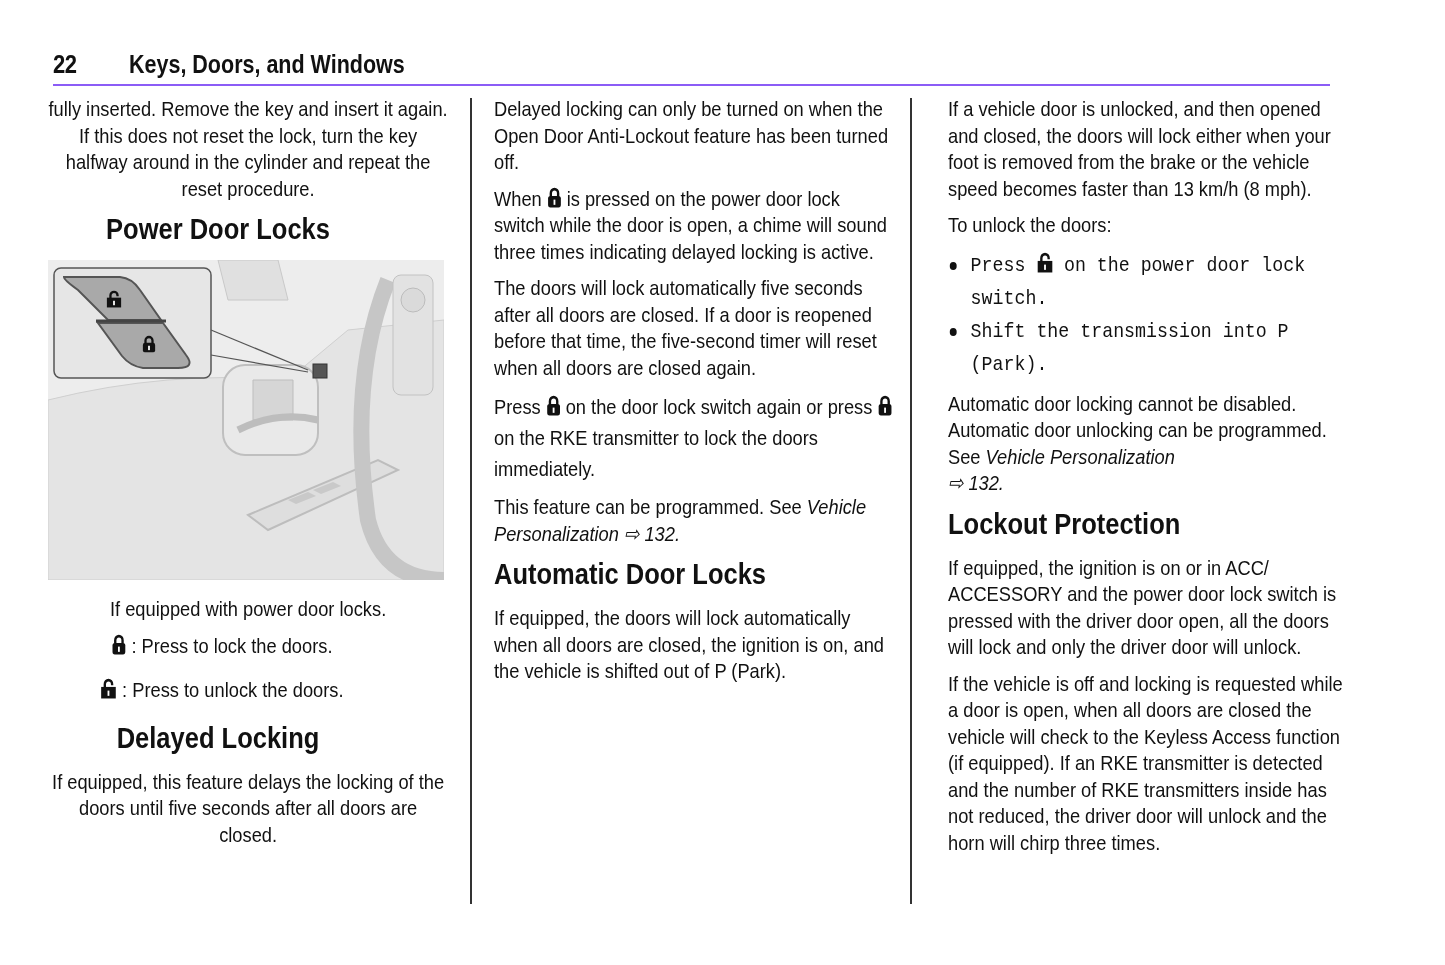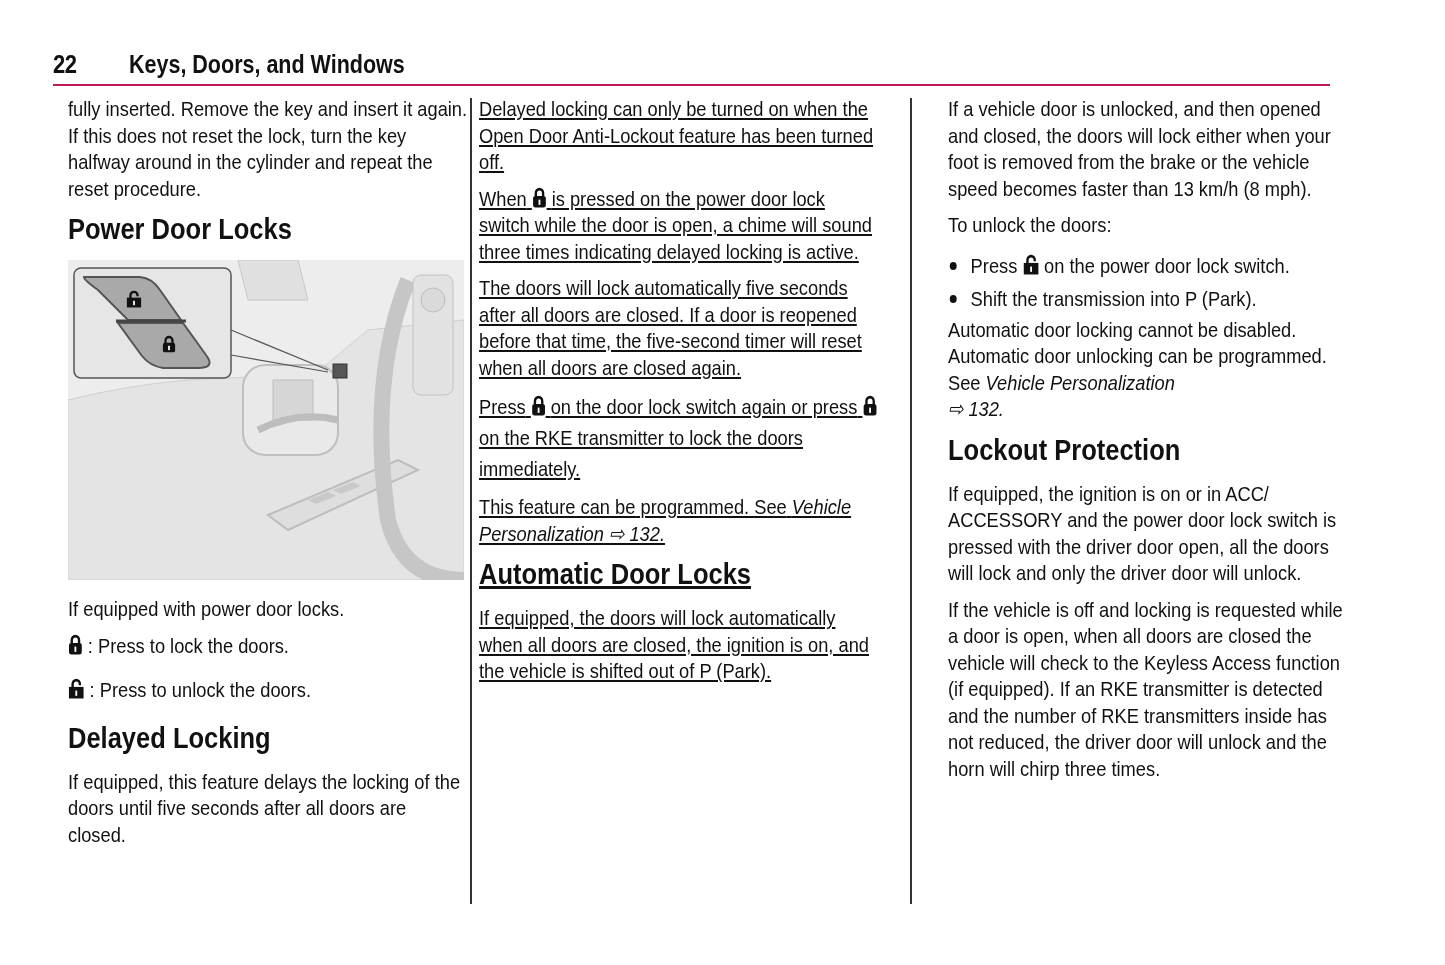--- a/index.html
+++ b/index.html
@@ -1,30 +1,30 @@
 <!DOCTYPE html>
 <html><head>
 <meta charset="utf-8">
 <style>
   html, body { margin:0; padding:0; background:#fff; }
   body { width:1445px; height:965px; position:relative; overflow:hidden;
          font-family:"Liberation Sans", sans-serif; color:#111; }
   .hdr { position:absolute; left:53px; top:48px; width:1277px; height:36px;
-         border-bottom:2px solid #be185d; }
+         border-bottom:2px solid #8b5cf6; }
   .hdr-num { position:absolute; left:0; top:2px; font-size:25px; font-weight:bold; letter-spacing:-0.5px; transform:scaleX(0.88); transform-origin:left; }
   .hdr-title { position:absolute; left:76px; top:2px; font-size:25px; font-weight:bold; transform:scaleX(0.86); transform-origin:left; white-space:nowrap; }
   .col { position:absolute; top:96px; width:400px; }
-  .c1 { left:68px; } .c2 { left:479px;text-decoration:underline; } .c3 { left:948px; }
+  .c1 { left:48px;text-align:center; } .c2 { left:494px; } .c3 { left:948px; }
   .divider { position:absolute; top:98px; width:2px; height:806px; background:#333; }
   .d1 { left:470px; } .d2 { left:910px; }
   p { margin:0 0 10px 0; font-size:21px; line-height:26.5px; transform:scaleX(0.87); transform-origin:left; width:460px; white-space:normal; }
   h2 { margin:6px 0 14px 0; font-size:30px; font-weight:bold; line-height:34px; transform:scaleX(0.85); transform-origin:left; white-space:nowrap; }
   em { font-style:italic; }
   .lk { display:inline-block; vertical-align:-2px; }
-  ul { list-style:none; margin:0 0 2px 0; padding:0; }
+  ul { list-style:none; margin:0 0 10px 0; padding:0;font-family:Liberation Mono, monospace; }
   li { font-size:21px; line-height:33px; transform:scaleX(0.87); transform-origin:left; width:460px; position:relative; padding-left:26px; }
   li::before { content:""; position:absolute; left:2px; top:13px; width:8px; height:8px; border-radius:50%; background:#111; }
   .figure { position:relative; width:396px; height:320px; margin:8px 0 16px 0; background:#ececec; overflow:hidden; }
   .sym-line { font-size:21px; line-height:26px; margin:0 0 18px 0; transform:scaleX(0.87); transform-origin:left; white-space:nowrap; }
 </style>
 </head>
 <body>
 
 <svg width="0" height="0" style="position:absolute">
   <defs>

